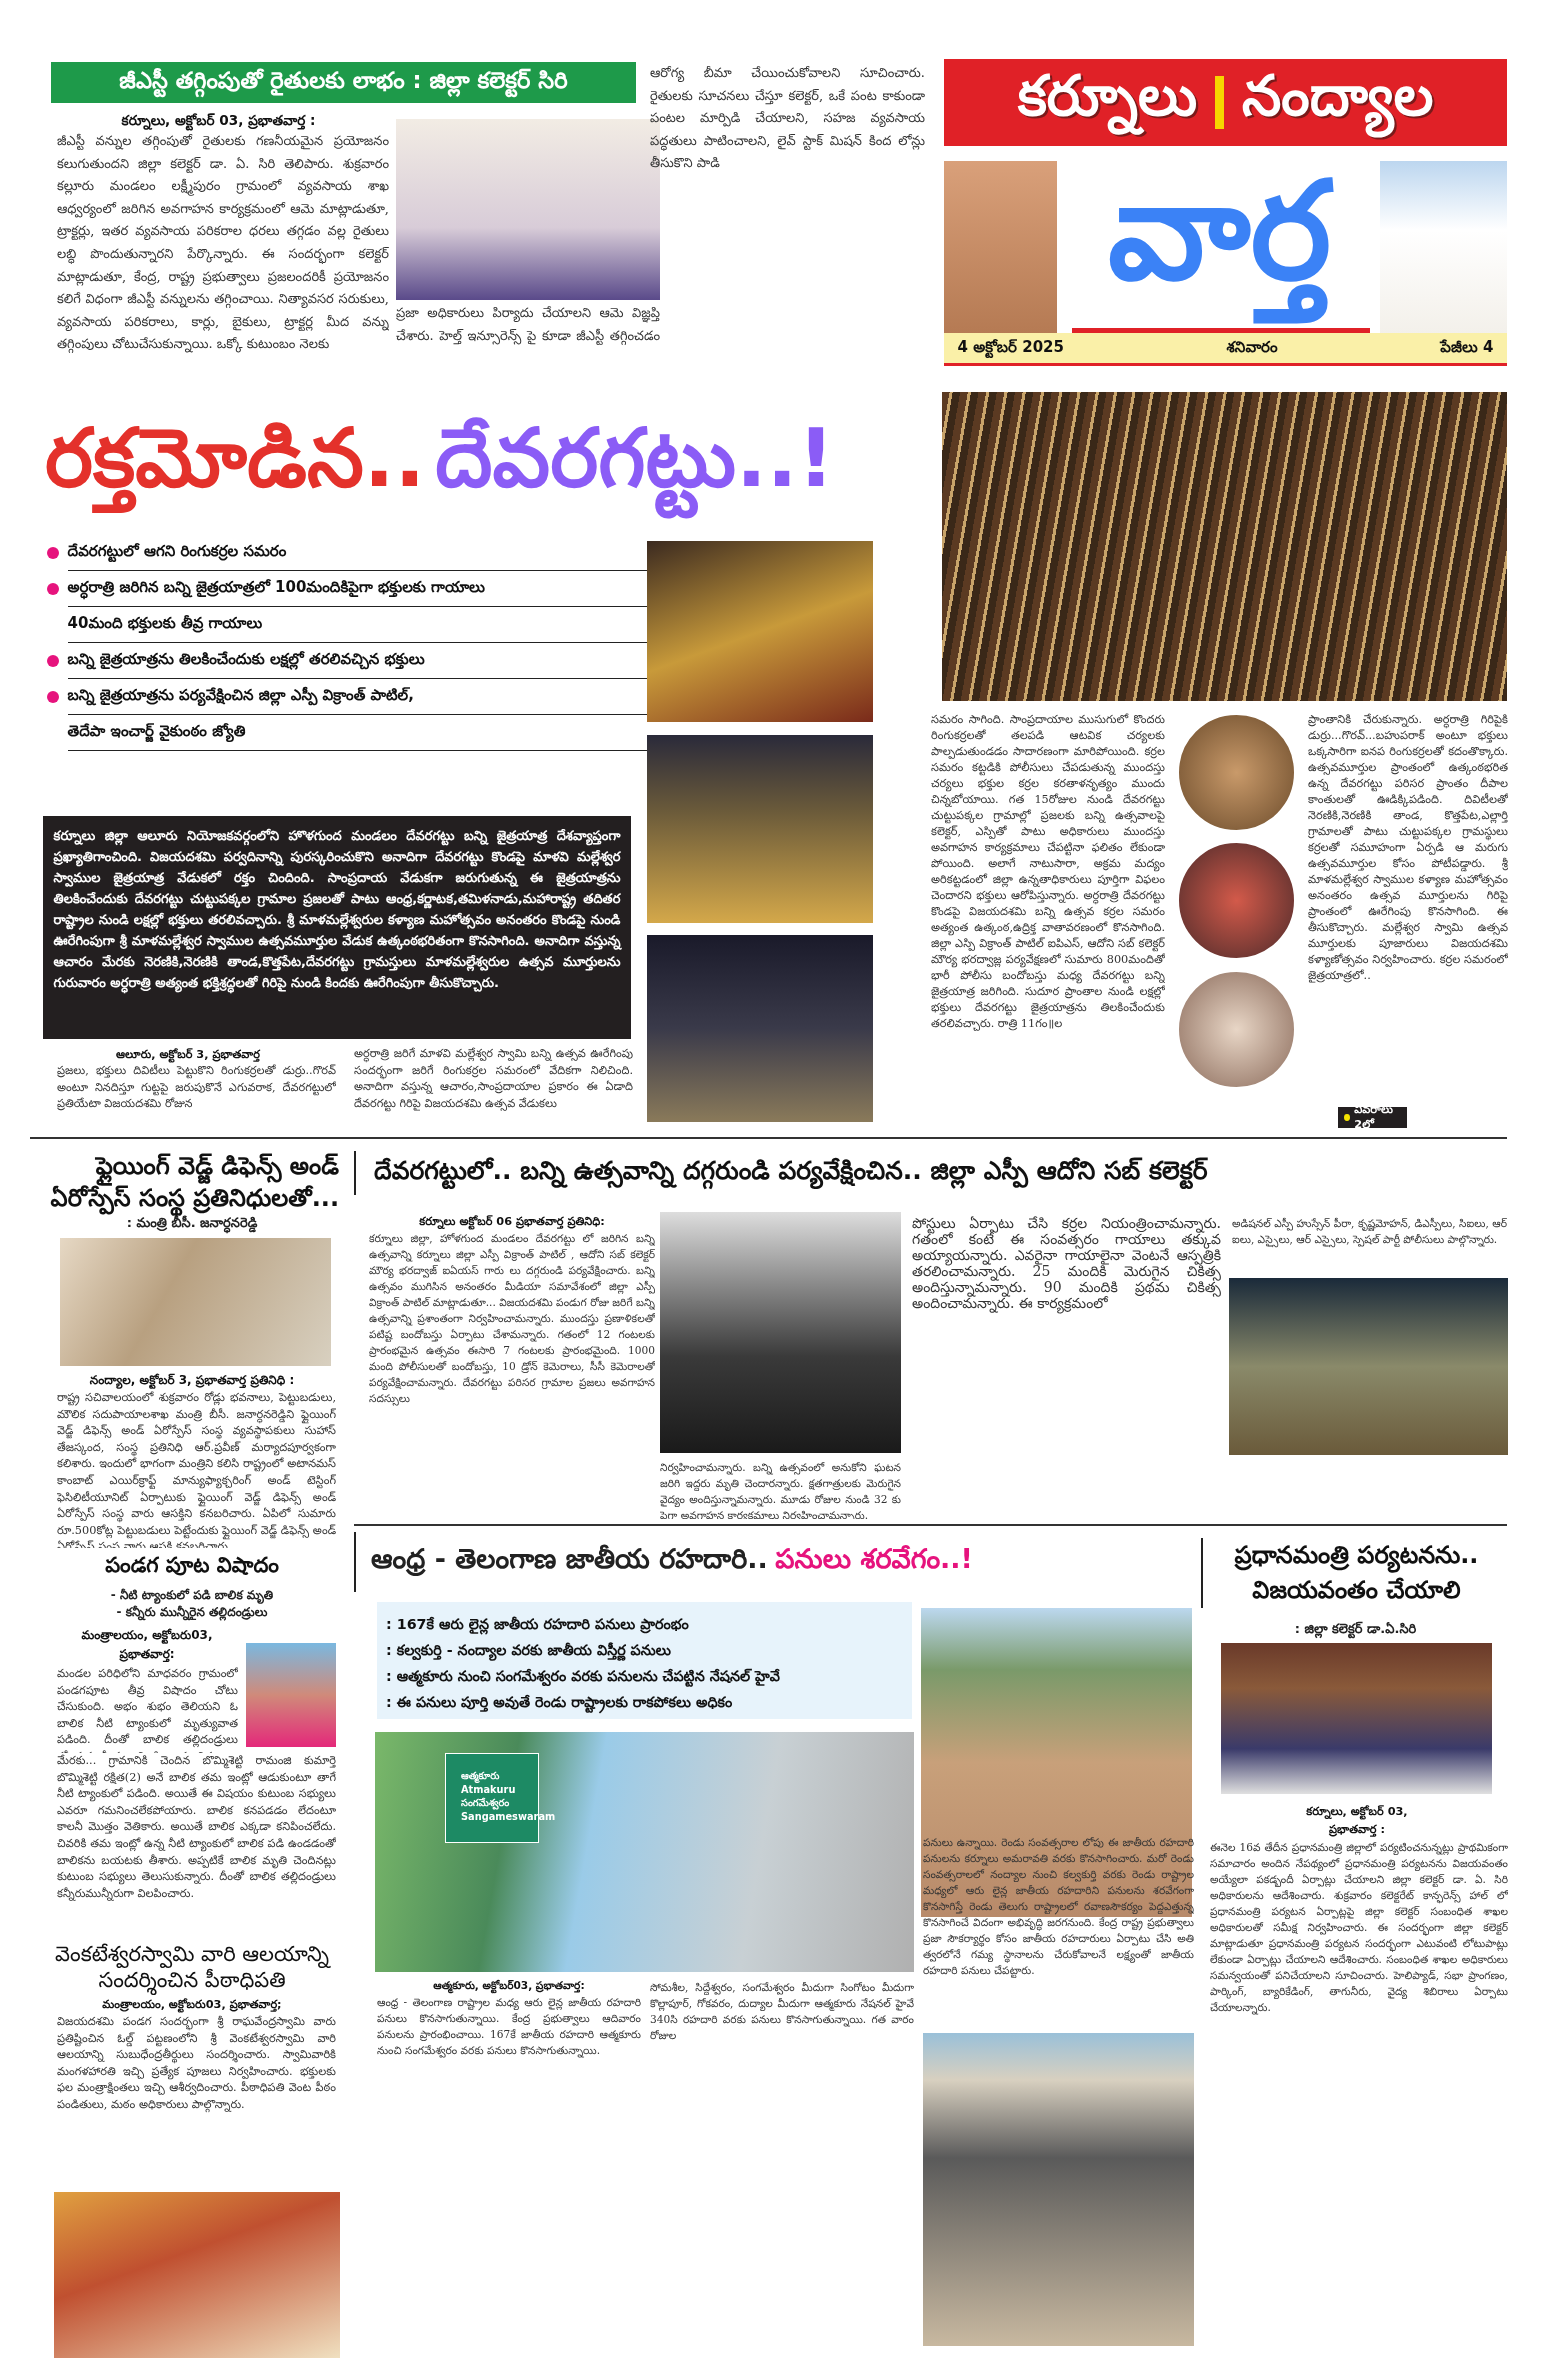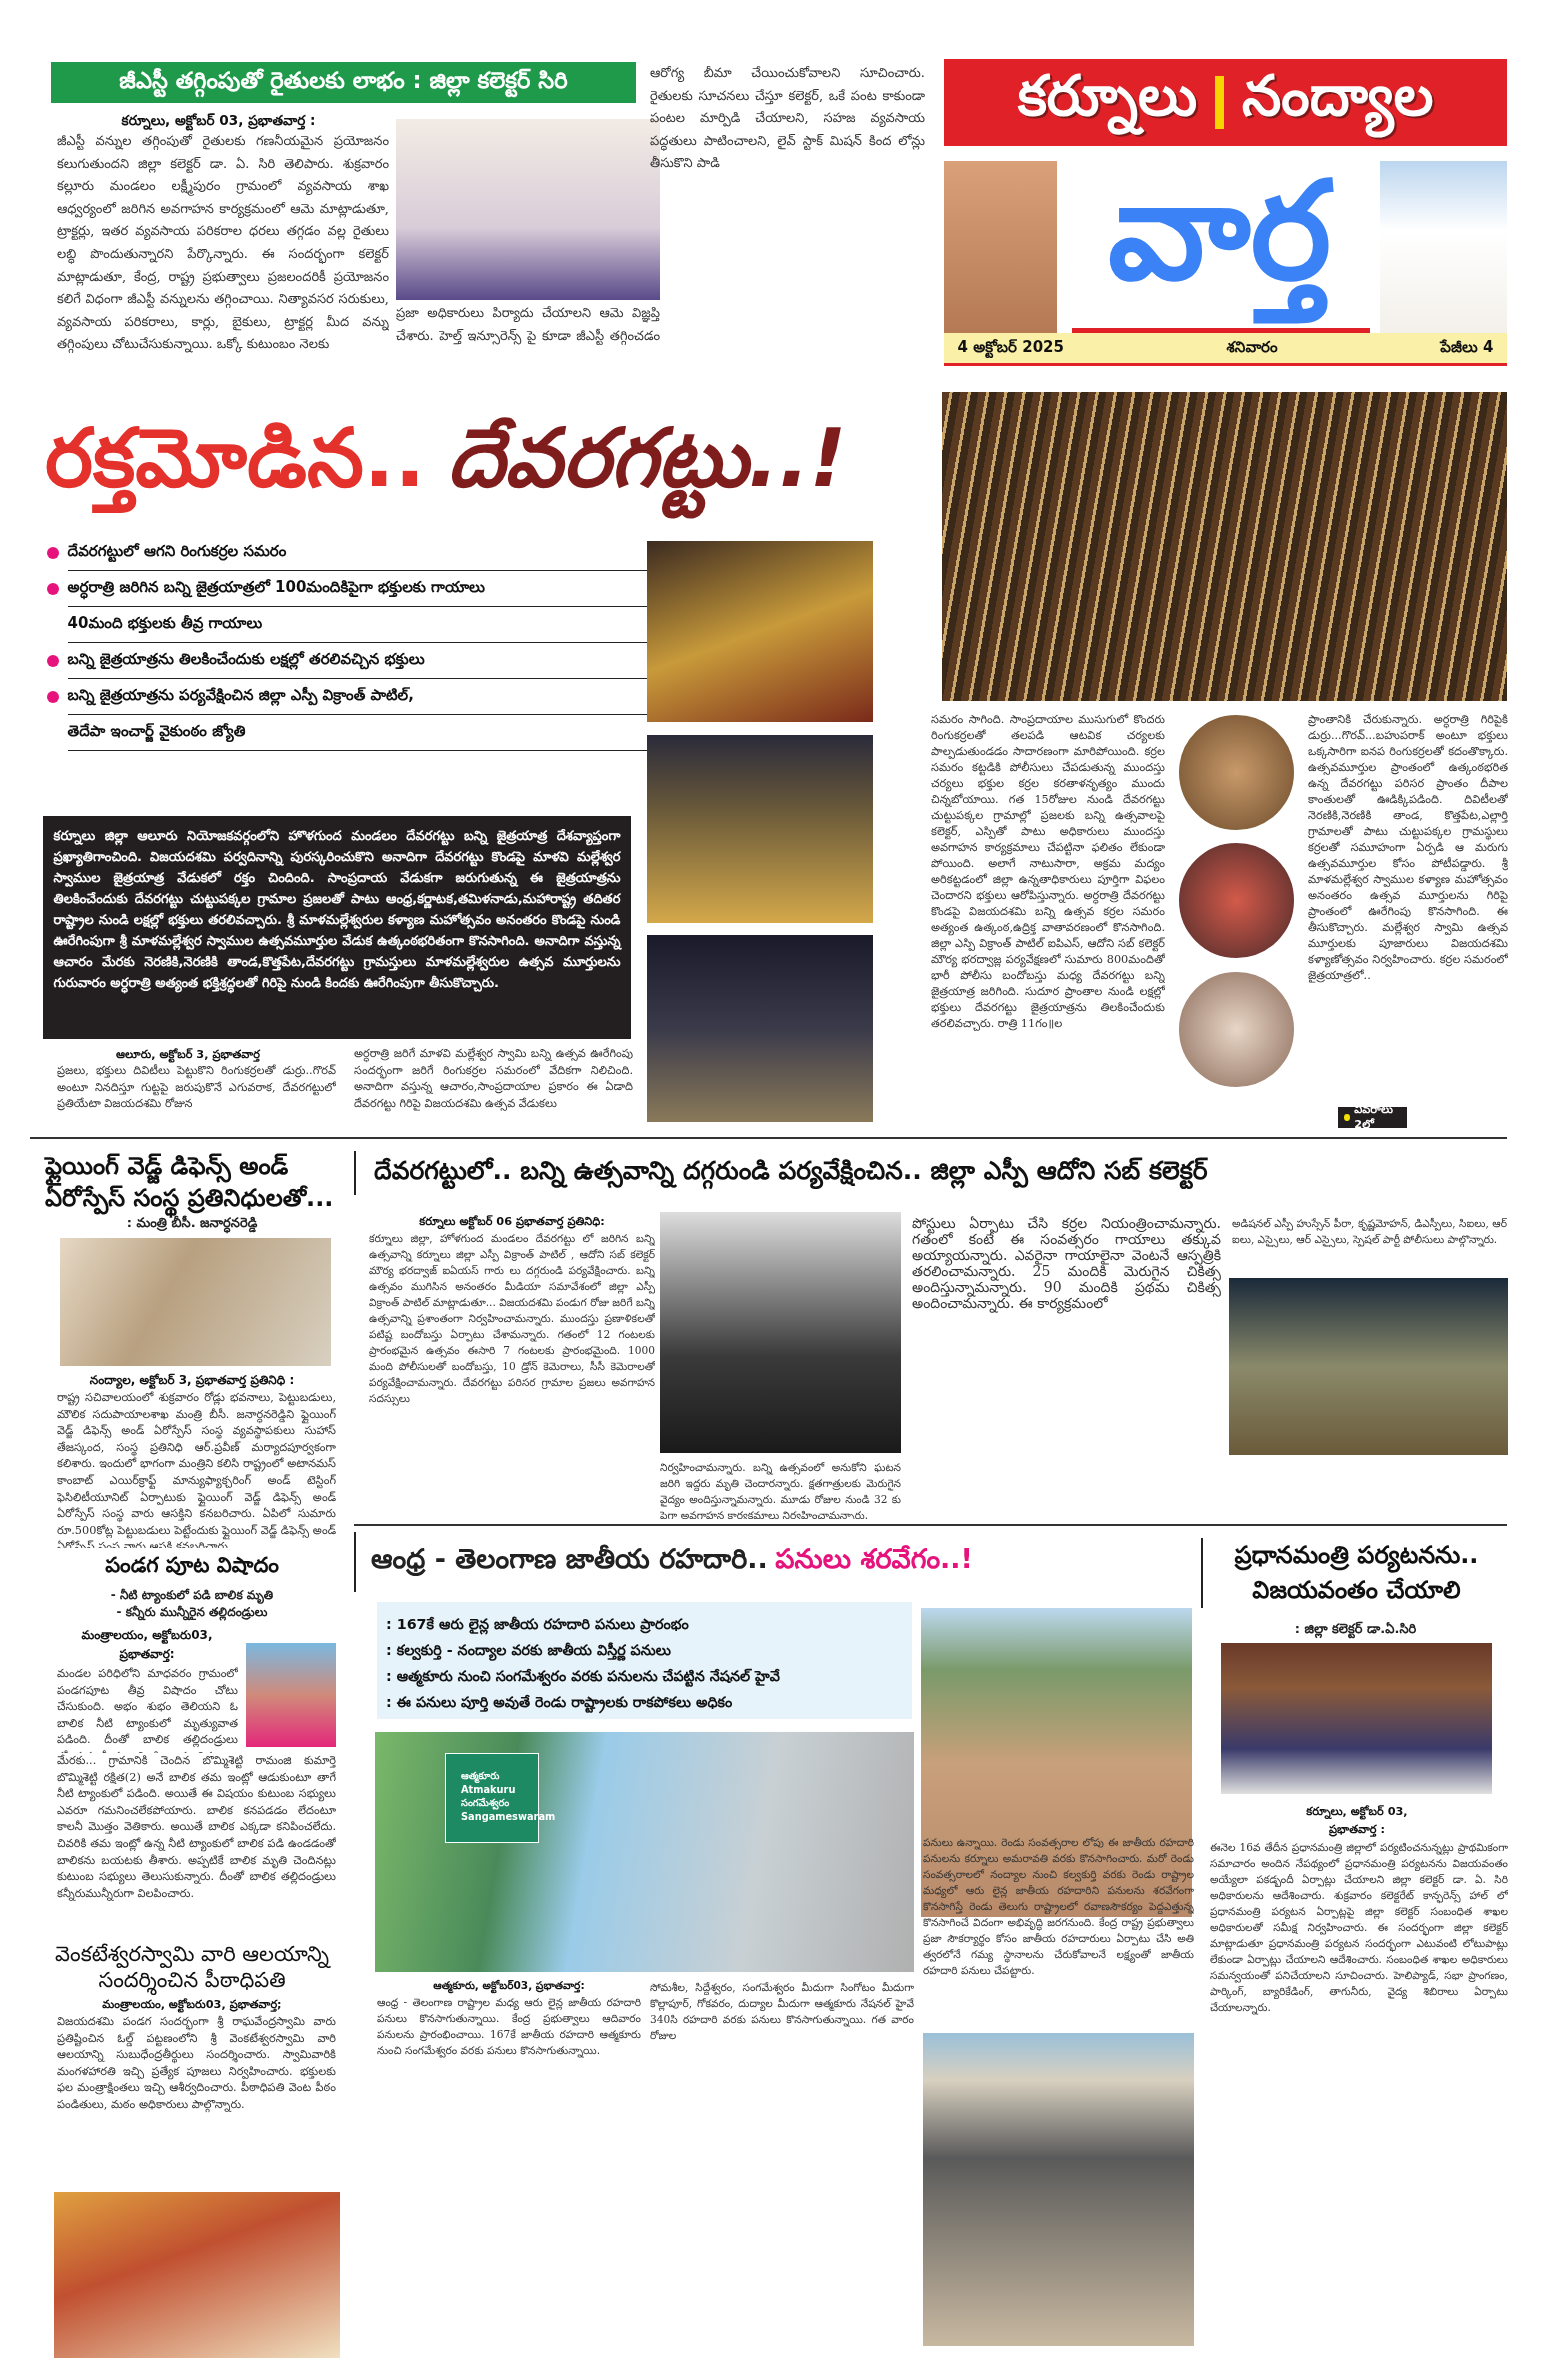--- a/index.html
+++ b/index.html
@@ -19,21 +19,21 @@
   #mast-logo-row { left: 944px; top: 161px; width: 563px; height: 181px; }
   #mast-fort { left: 0; top: 0; width: 113px; height: 173px; background: linear-gradient(180deg,#d9a07a,#b57a53); }
   #mast-bull { left: 436px; top: 0; width: 127px; height: 173px; background: linear-gradient(180deg,#bcd6ef,#ffffff 40%,#f3f0ea); }
   #mast-logo { left: 121px; top: 0; width: 309px; height: 173px; color: #3b82f6; font-size: 136px; font-weight: bold; display: flex; align-items: center; justify-content: center; }
   #mast-logo-bar { left: 128px; top: 167px; width: 298px; height: 4.5px; background: #e02127; }
   #mast-date-bar { left: 944px; top: 333px; width: 563px; height: 33px; background: #faf0a8; border-bottom: 3.8px solid #e02127; display: flex; align-items: center; justify-content: space-between; padding: 0 13.6px; font-weight: bold; font-size: 15px; color: #111; }
 
   
   #main-headline { left: 45px; top: 411px; width: 889px; height: 113px; font-weight: bold; font-size: 81px; display: flex; align-items: center; }
   #main-headline .red { color: #e4312b; }
-  #main-headline .blue { color: #7f1d1d; margin-left: 22px; font-style: italic; }
+  #main-headline .blue { color: #8b5cf6; margin-left: 10px; }
 
   
   #bullets { left: 45px; top: 535px; width: 603px; }
   .bullet-row { height: 36px; display: flex; align-items: center; border-bottom: 1.5px solid #222; margin-left: 22.6px; padding-left: 0; position: relative; font-size: 15px; font-weight: bold; color: #111; }
   .bullet-dot { position: absolute; left: -21px; width: 12px; height: 12px; border-radius: 50%; background: #e6137d; }
 
   
   #summary-box { left: 43px; top: 816px; width: 588px; height: 223px; background: #231f20; color: #fff; font-size: 13px; line-height: 21px; padding: 9px 10.6px; text-align: justify; font-weight: bold; }
 
   
@@ -43,21 +43,21 @@
   #ph-crowd-big { left: 942px; top: 392px; width: 565px; height: 309px; background: repeating-linear-gradient(100deg,#5b3a22 0 7.5px,#c8a46a 7.5px 10.6px,#3a2818 10.6px 18px); }
   #ph-injured1 { left: 1176px; top: 712px; width: 121px; height: 121px; border-radius: 50%; background: radial-gradient(circle,#c99a6a,#6a4a2a); border: 3px solid #fff; }
   #ph-injured2 { left: 1176px; top: 840px; width: 121px; height: 121px; border-radius: 50%; background: radial-gradient(circle,#d35a4a,#4a2a2a); border: 3px solid #fff; }
   #ph-injured3 { left: 1176px; top: 969px; width: 121px; height: 121px; border-radius: 50%; background: radial-gradient(circle,#e8d6c6,#8a6a5a); border: 3px solid #fff; }
   #ph-collector { left: 396px; top: 119px; width: 264px; height: 181px; background: linear-gradient(180deg,#f2ece4,#d8ccd8 60%,#5a4a8a); }
 
   #details-badge { left: 1338px; top: 1107px; width: 69px; height: 21px; background: #231f20; color: #fff; font-size: 11.3px; font-weight: bold; display: flex; align-items: center; gap: 4.5px; padding-left: 6px; }
   #details-badge .dot { width: 6.8px; height: 6.8px; border-radius: 50%; background: #f4e300; }
 
   
-  #fw-title { left: 45px; top: 1150px; width: 294px; font-weight: bold; font-size: 24px; line-height: 32px; text-align: left; color: #111; }
+  #fw-title { left: 45px; top: 1150px; width: 294px; font-weight: bold; font-size: 24px; line-height: 32px; text-align: right; color: #111; }
   #fw-sub { left: 45px; top: 1215px; width: 294px; font-size: 13px; font-weight: bold; text-align: center; }
   #ph-fw { left: 60px; top: 1238px; width: 271px; height: 128px; background: linear-gradient(120deg,#e6d8c4,#b8a080 40%,#d8d0c0); }
 
   #festival-title { left: 45px; top: 1553px; width: 294px; font-weight: bold; font-size: 21px; text-align: center; color: #111; }
   #festival-subs { left: 45px; top: 1587px; width: 294px; font-size: 12px; font-weight: bold; text-align: center; line-height: 16.6px; }
   #ph-girl { left: 246px; top: 1643px; width: 90px; height: 104px; background: linear-gradient(180deg,#7ab8e0,#d08a7a 50%,#e4287a); }
 
   #temple-title { left: 45px; top: 1941px; width: 294px; font-weight: normal; font-size: 21px; line-height: 26px; text-align: center; color: #111; }
   #ph-temple { left: 54px; top: 2192px; width: 286px; height: 166px; background: linear-gradient(160deg,#e0a040,#c05030 40%,#f0e0c0); }
 

